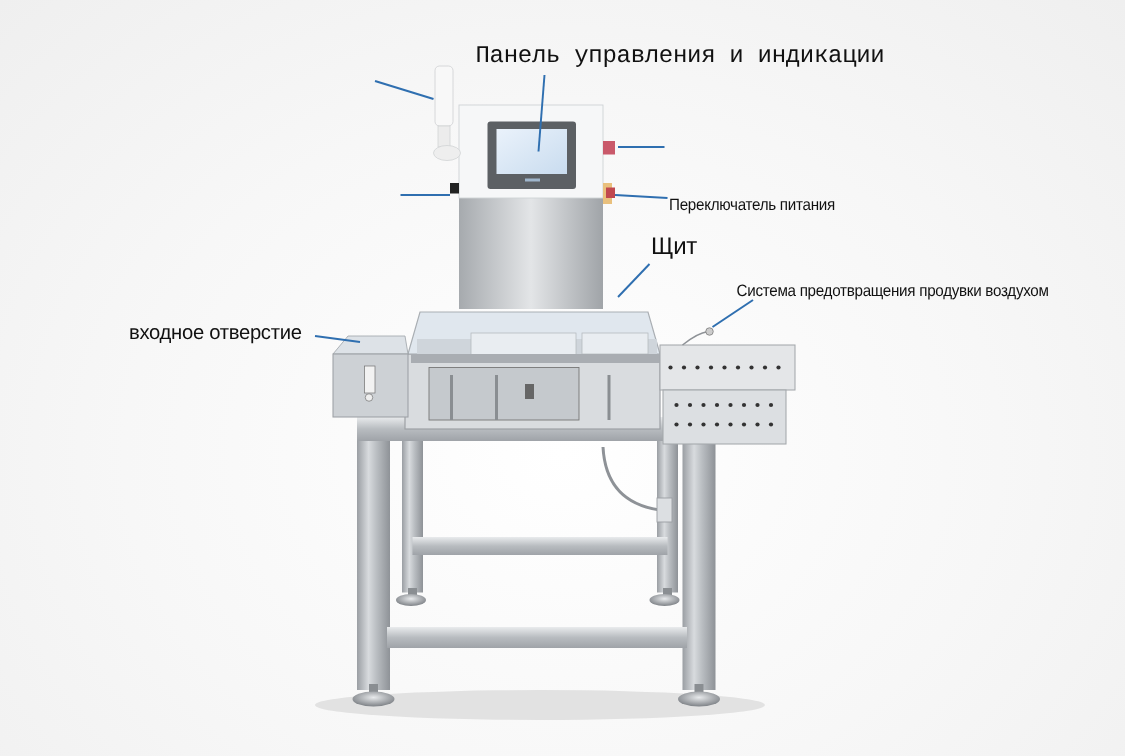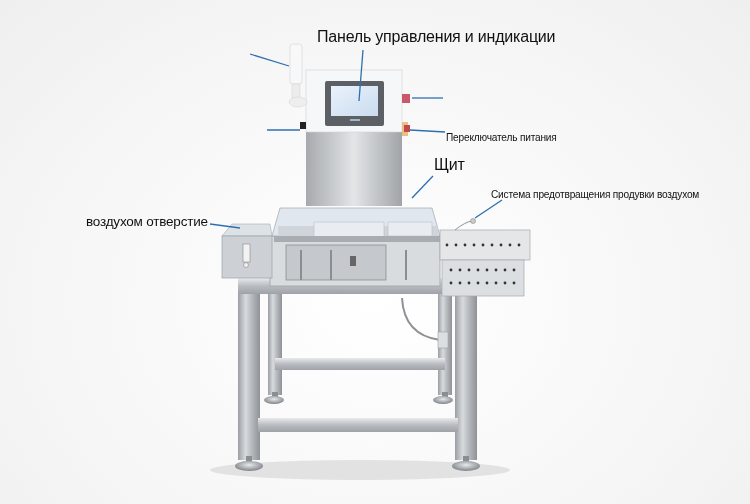--- a/index.html
+++ b/index.html
@@ -1,19 +1,19 @@
 <!DOCTYPE html>
 <html><head>
 <meta charset="utf-8">
 <style>
   html,body{margin:0;padding:0;}
   body{width:750px;height:504px;overflow:hidden;background:#f3f3f3;font-family:"Liberation Sans","DejaVu Sans",sans-serif;}
   .stage{position:relative;width:750px;height:504px;background:radial-gradient(ellipse at 50% 60%,#ffffff 0%,#f7f7f7 55%,#efefef 100%);}
   .lbl{position:absolute;color:#111;white-space:nowrap;letter-spacing:-0.2px;}
-  .l-lg{font-size:16px;}
+  .l-lg{font-size:16px;font-family:Liberation Mono, monospace;}
   .l-md{font-size:13.5px;}
   .l-sm{font-size:11px;transform:scaleX(0.92);transform-origin:left center;}
   .l-xl{font-size:16px;text-align:center;}
   svg.machine{position:absolute;left:0;top:0;}
 </style>
 </head>
 <body>
 
 <div class="stage">
 
@@ -155,15 +155,15 @@
       <line x1="433" y1="176" x2="412" y2="198"></line>
       <line x1="502" y1="200" x2="475" y2="218"></line>
       <line x1="210" y1="224" x2="240" y2="228"></line>
     </g>
   </svg>
 
   <div class="lbl l-lg" style="left:317px;top:28px;">Панель управления и индикации</div>
   <div class="lbl l-sm" style="left:446px;top:131px;">Переключатель питания</div>
   <div class="lbl l-xl" style="left:434px;top:156px;">Щит</div>
   <div class="lbl l-sm" style="left:491px;top:188px;">Система предотвращения продувки воздухом</div>
-  <div class="lbl l-md" style="left:86px;top:214px;">воздухом отверстие</div>
+  <div class="lbl l-md" style="left:86px;top:214px;">входное отверстие</div>
 
 </div>
 
 </body></html>

